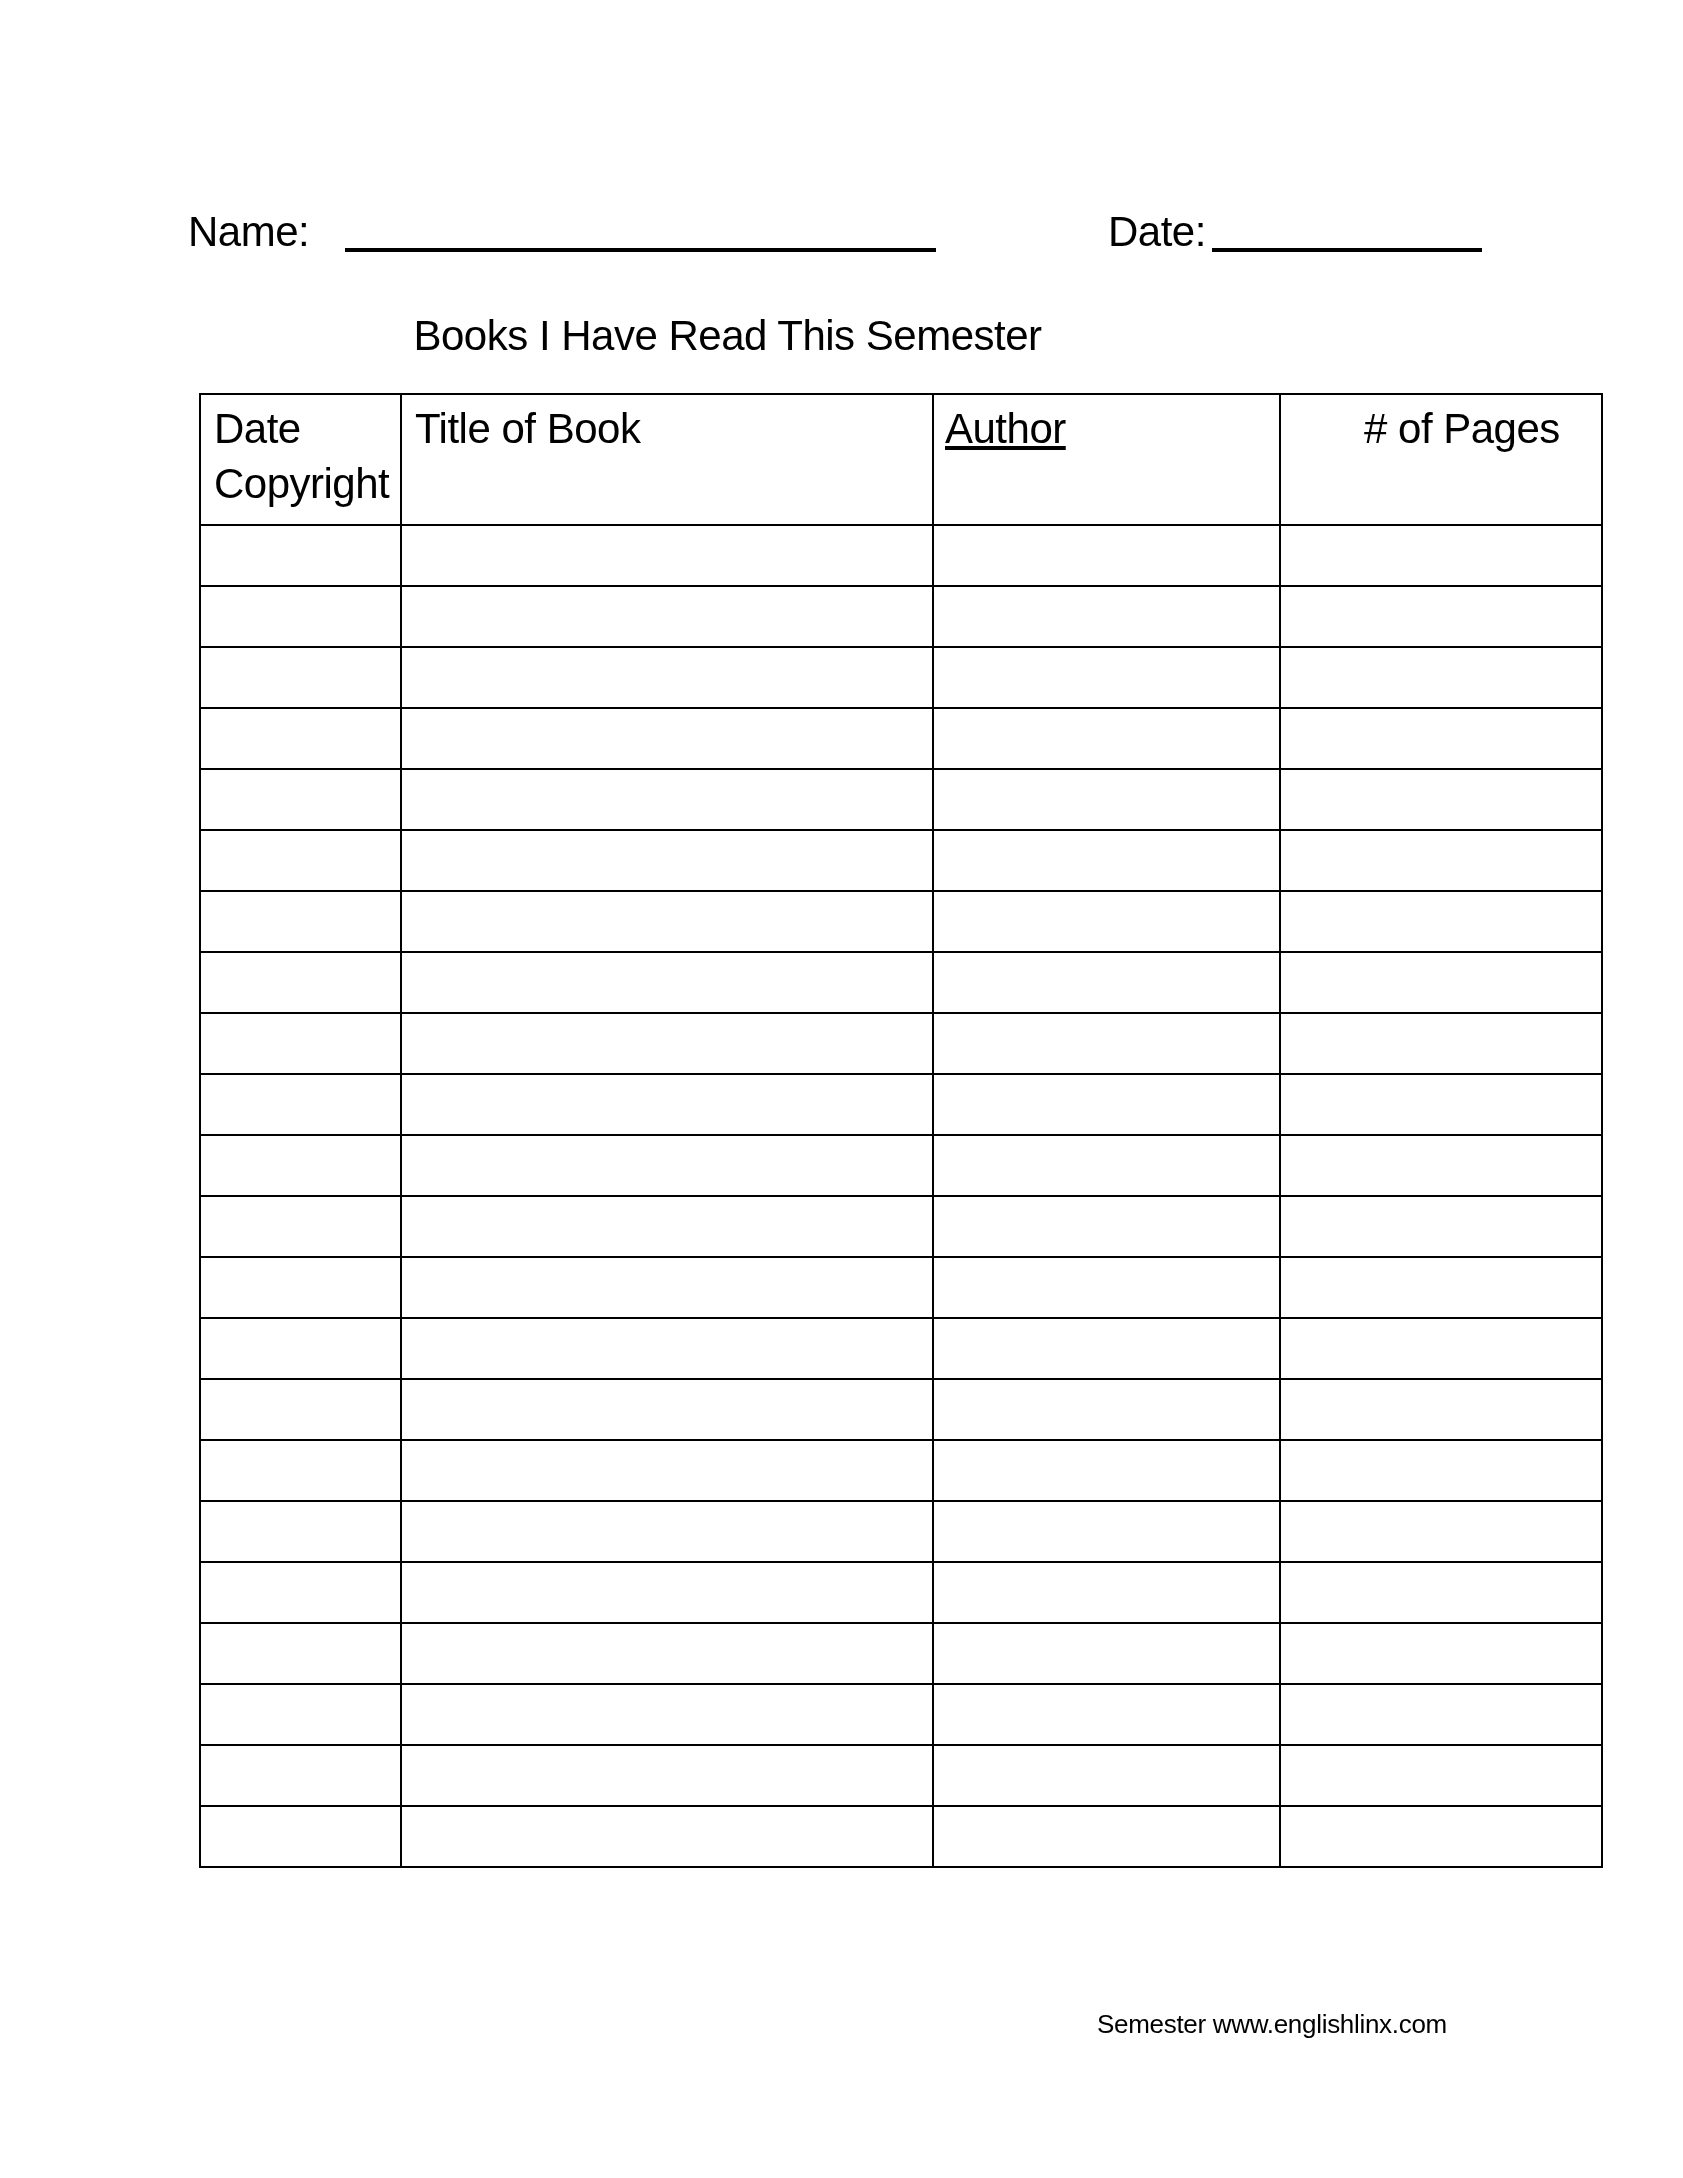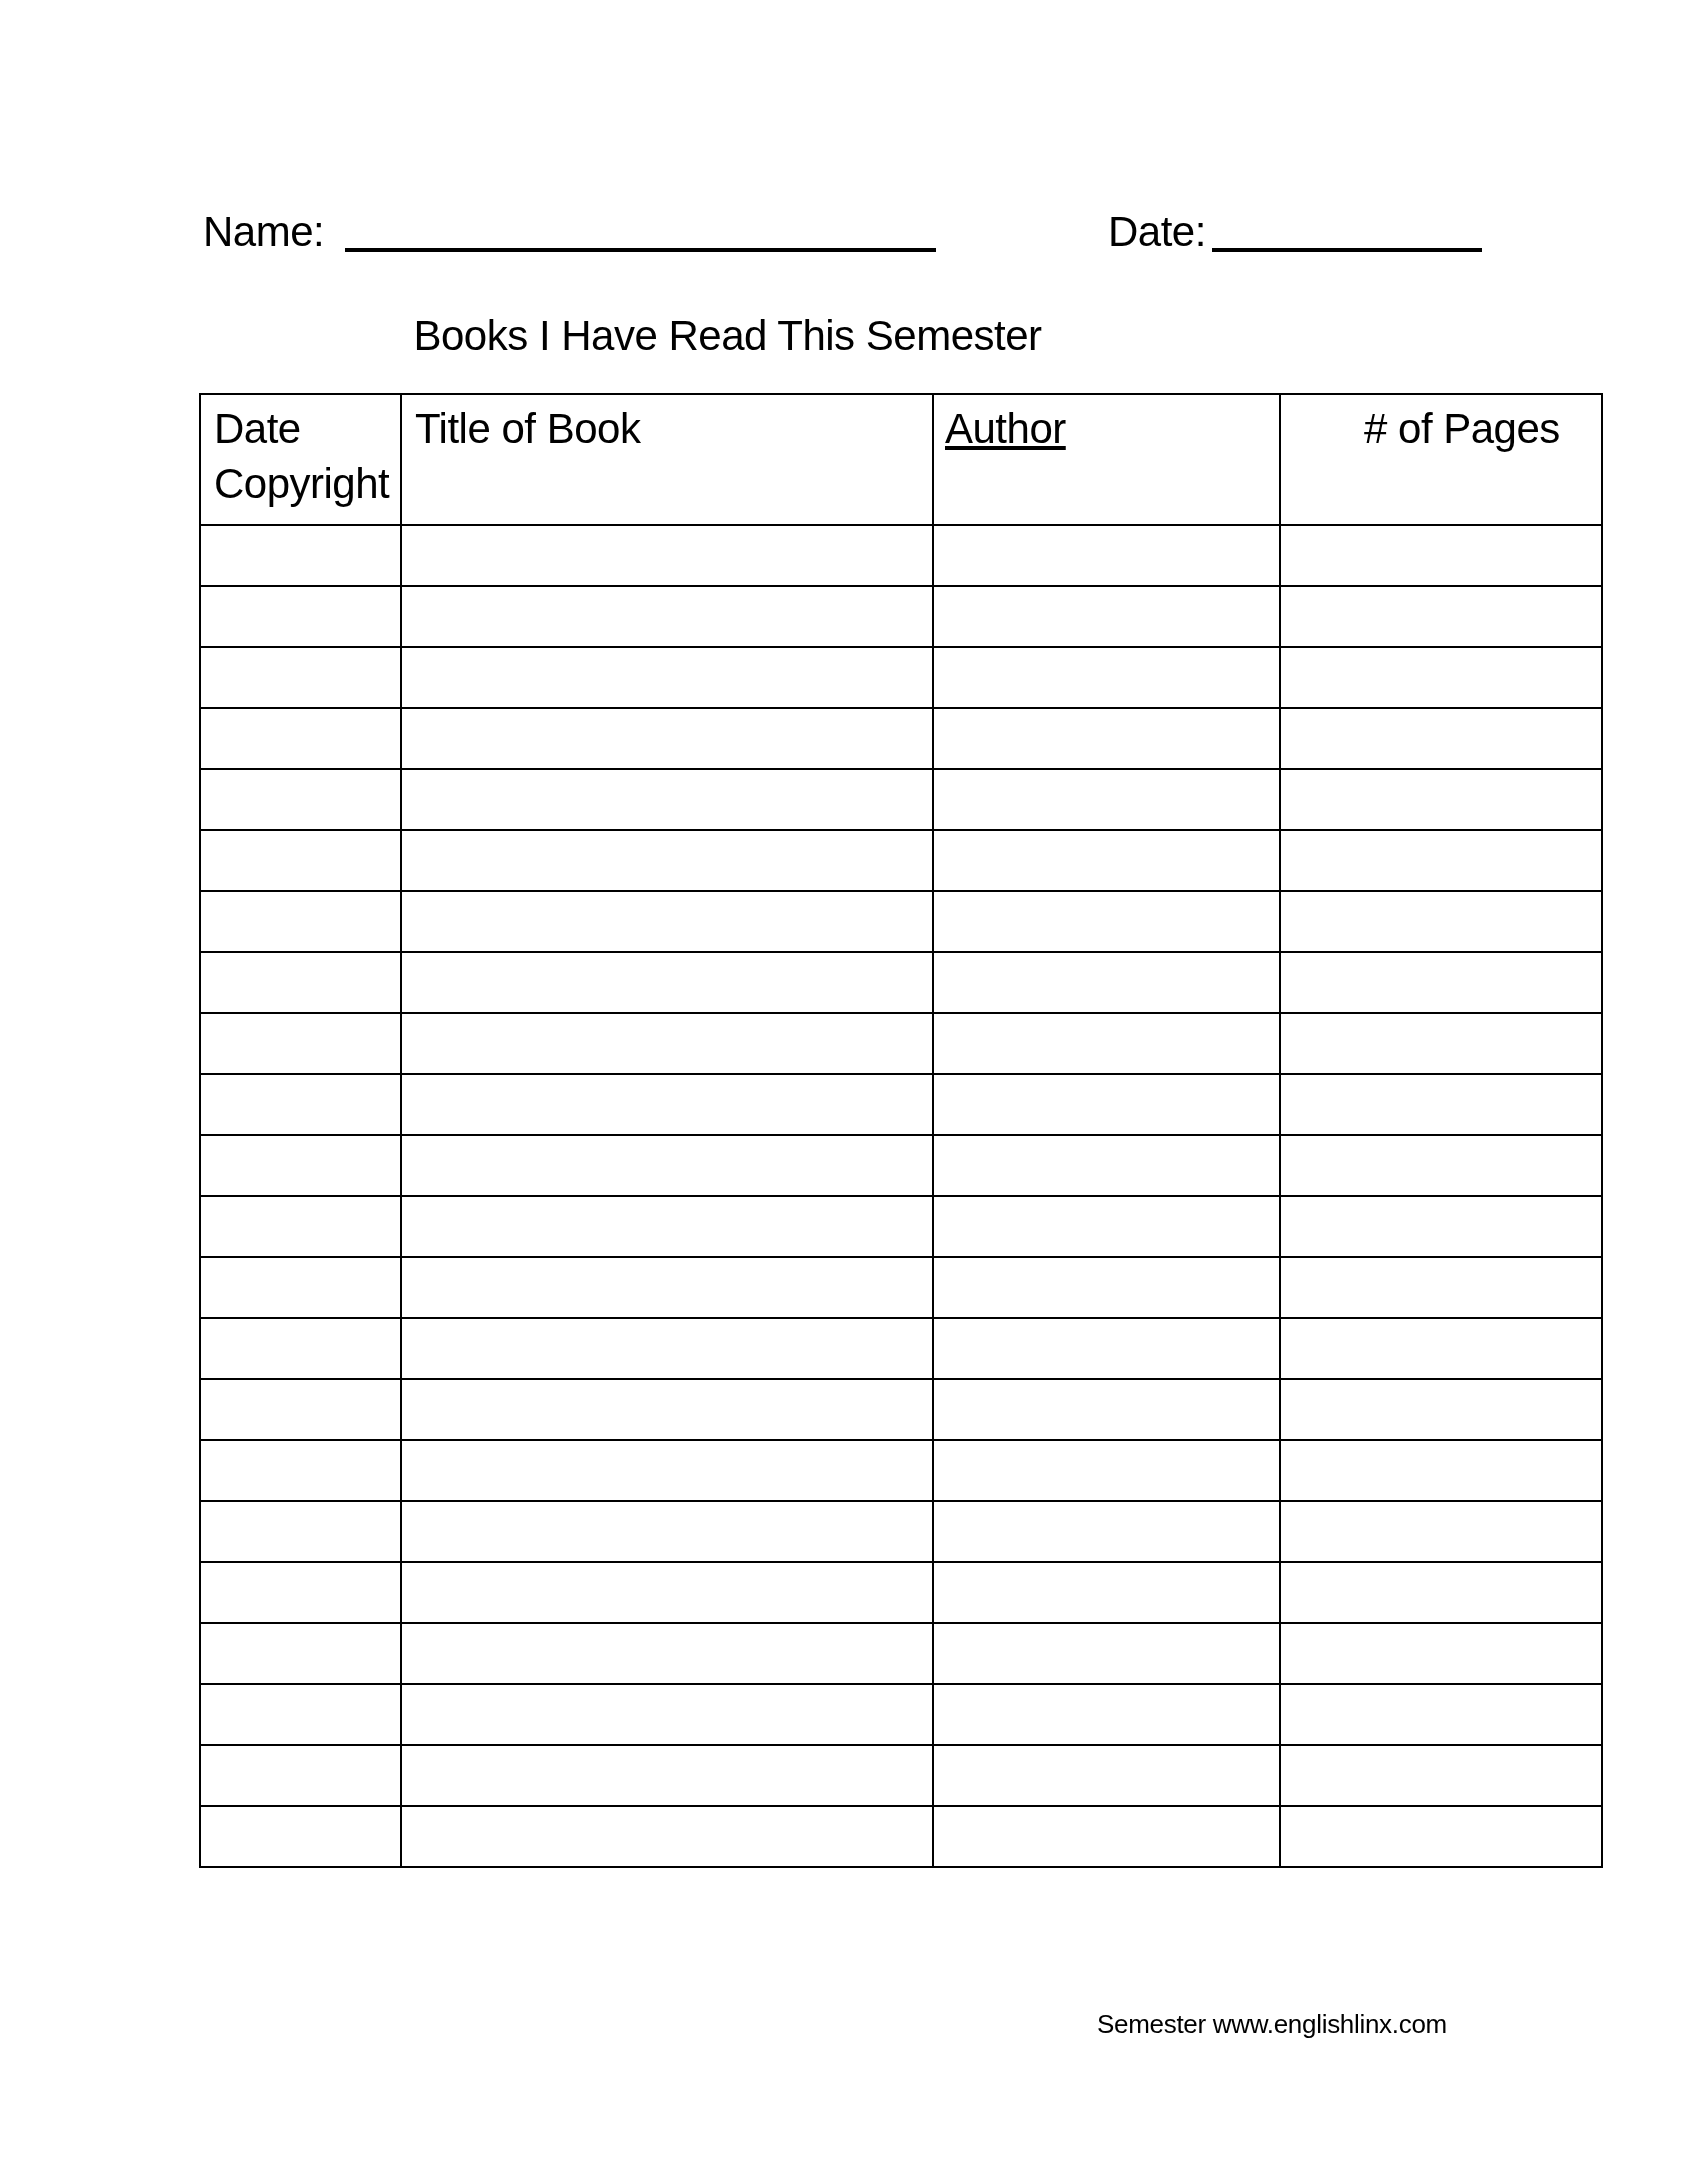--- a/index.html
+++ b/index.html
@@ -78,21 +78,21 @@
       line-height: 1;
       white-space: nowrap;
       letter-spacing: -0.3px;
     }
   </style>
 </head>
 <body>
 
 <div>
 
-  <span class="field-label" style="left:203px; top:211px;">Name:</span>
+  <span class="field-label" style="left:188px; top:211px;">Name:</span>
   <div class="field-line" style="left:345px; top:248px; width:591px;"></div>
 
   <span class="field-label" style="left:1095px; top:211px;margin-left:13px;">Date:</span>
   <div class="field-line" style="left:1212px; top:248px; width:270px;"></div>
 
   <div class="subtitle">Books I Have Read This Semester</div>
 
   <table class="log-table">
     <colgroup>
       <col class="col-date">

